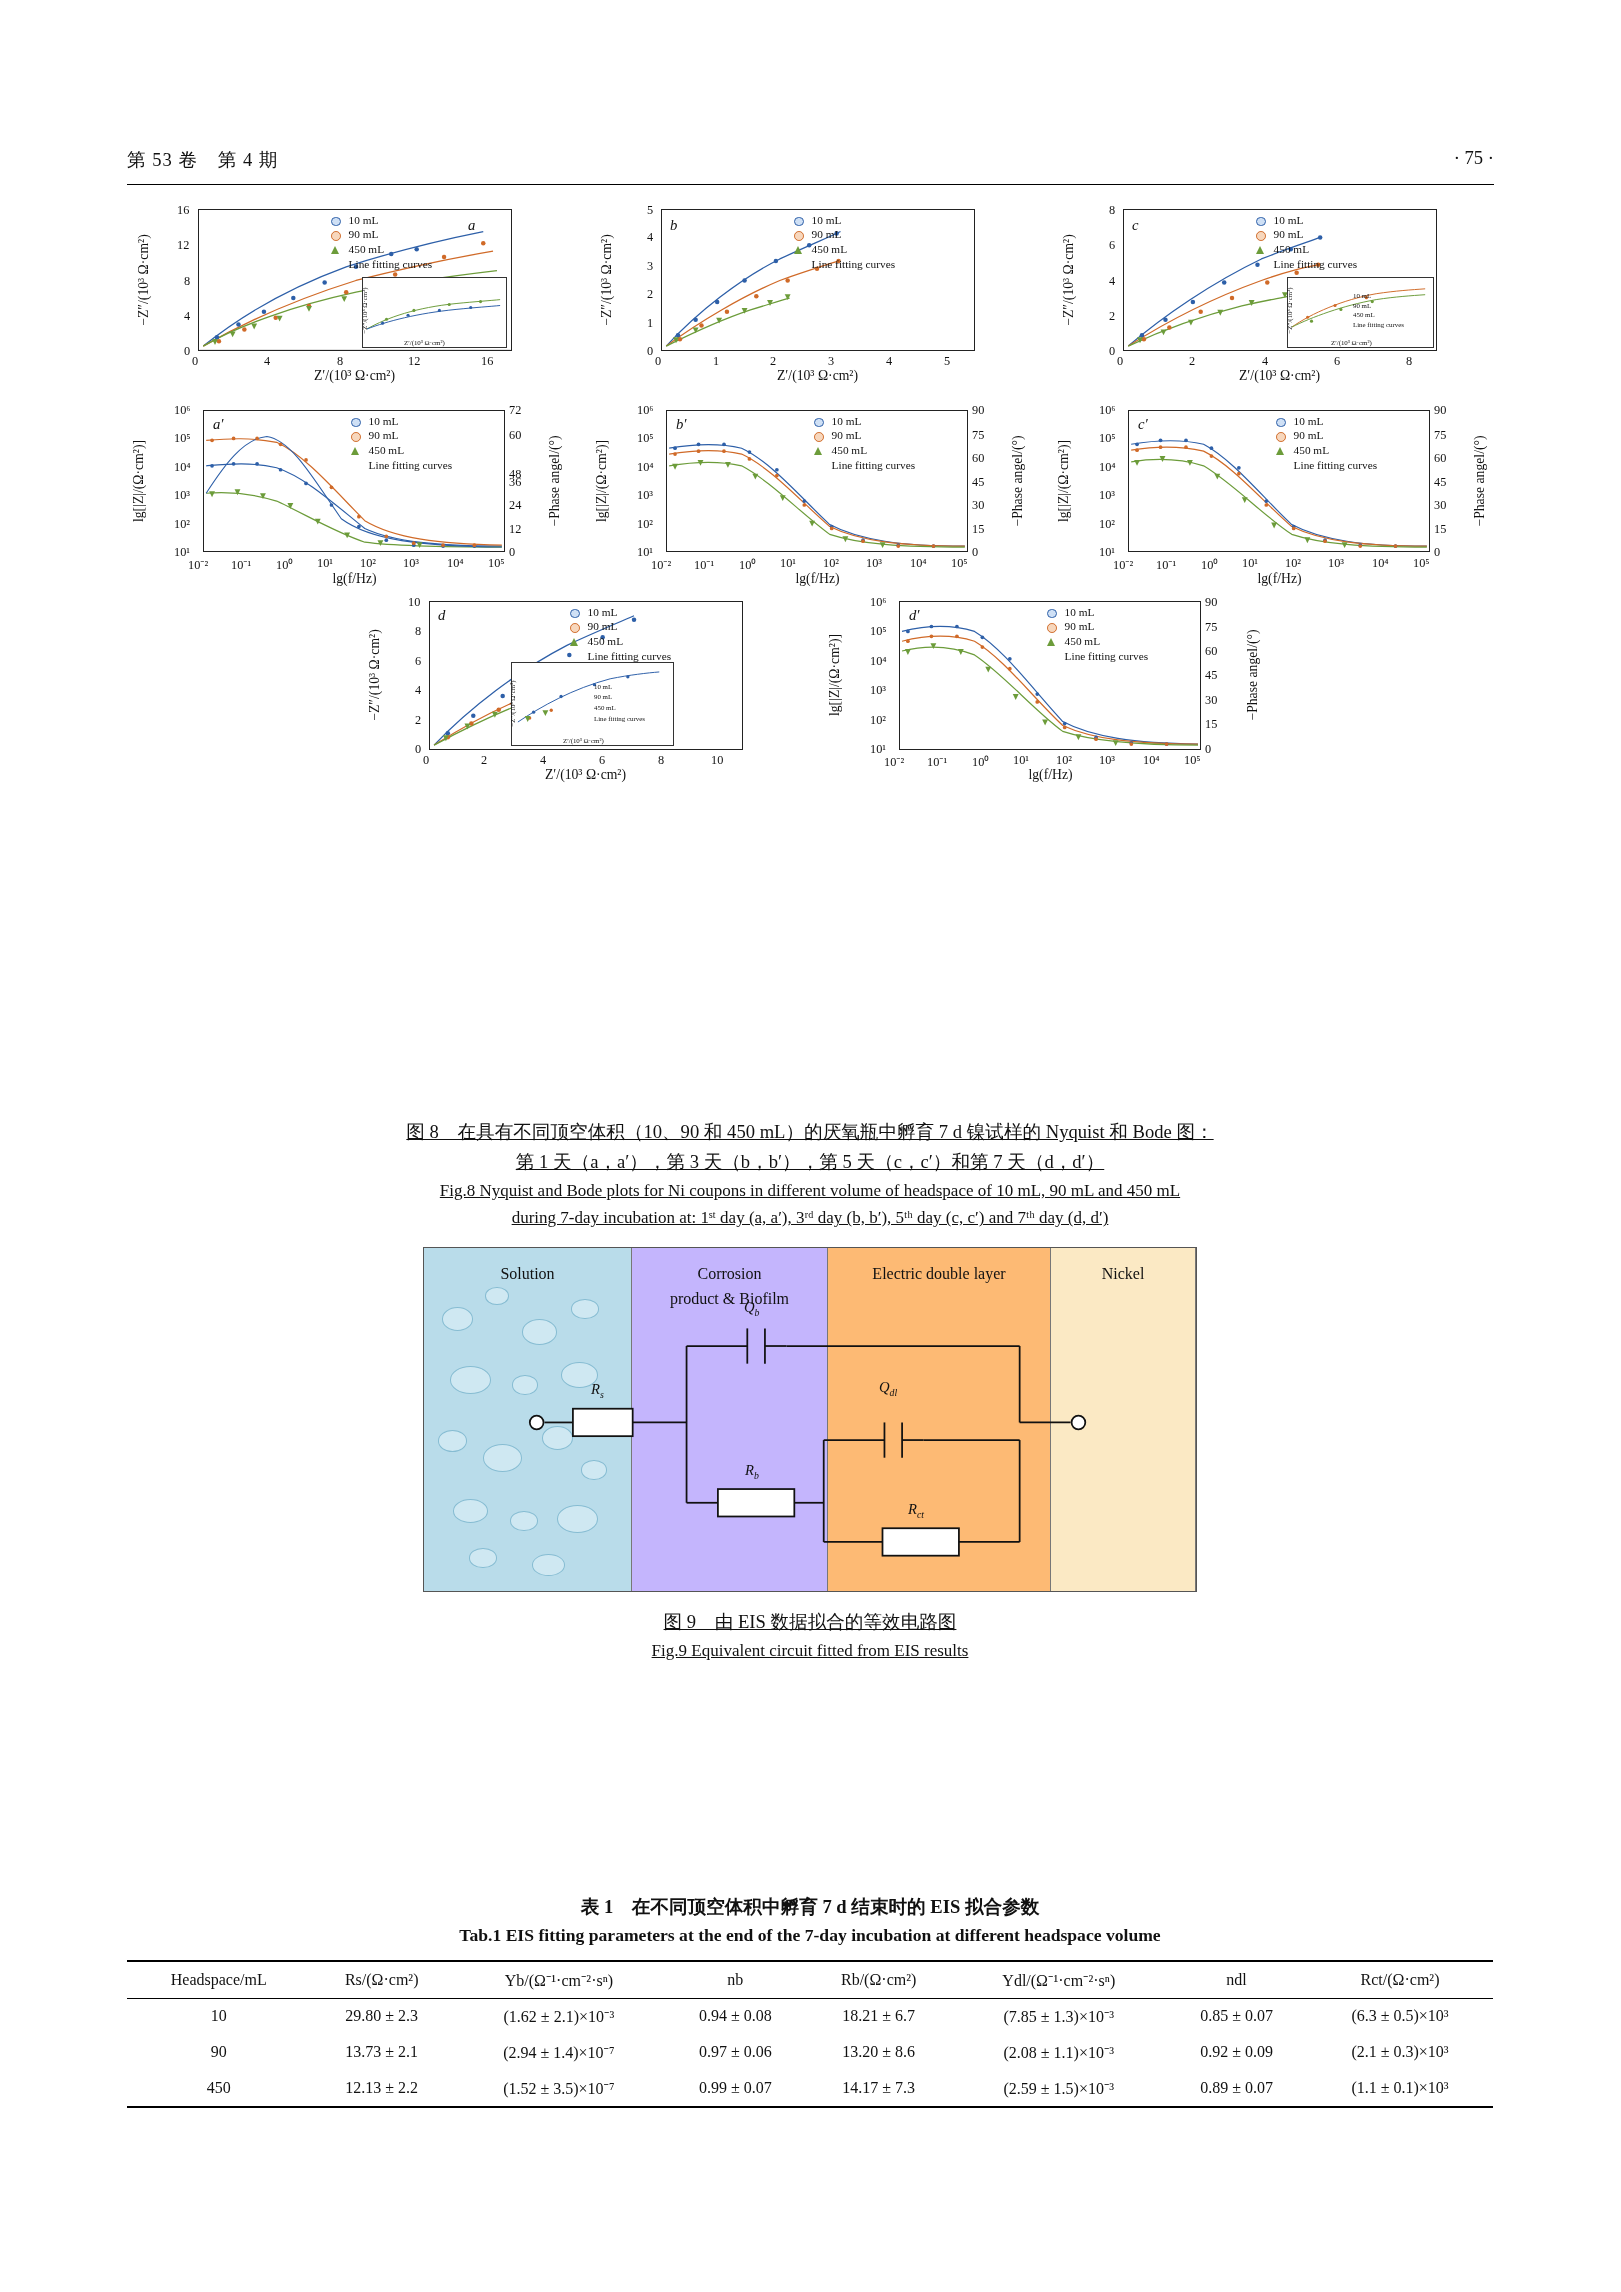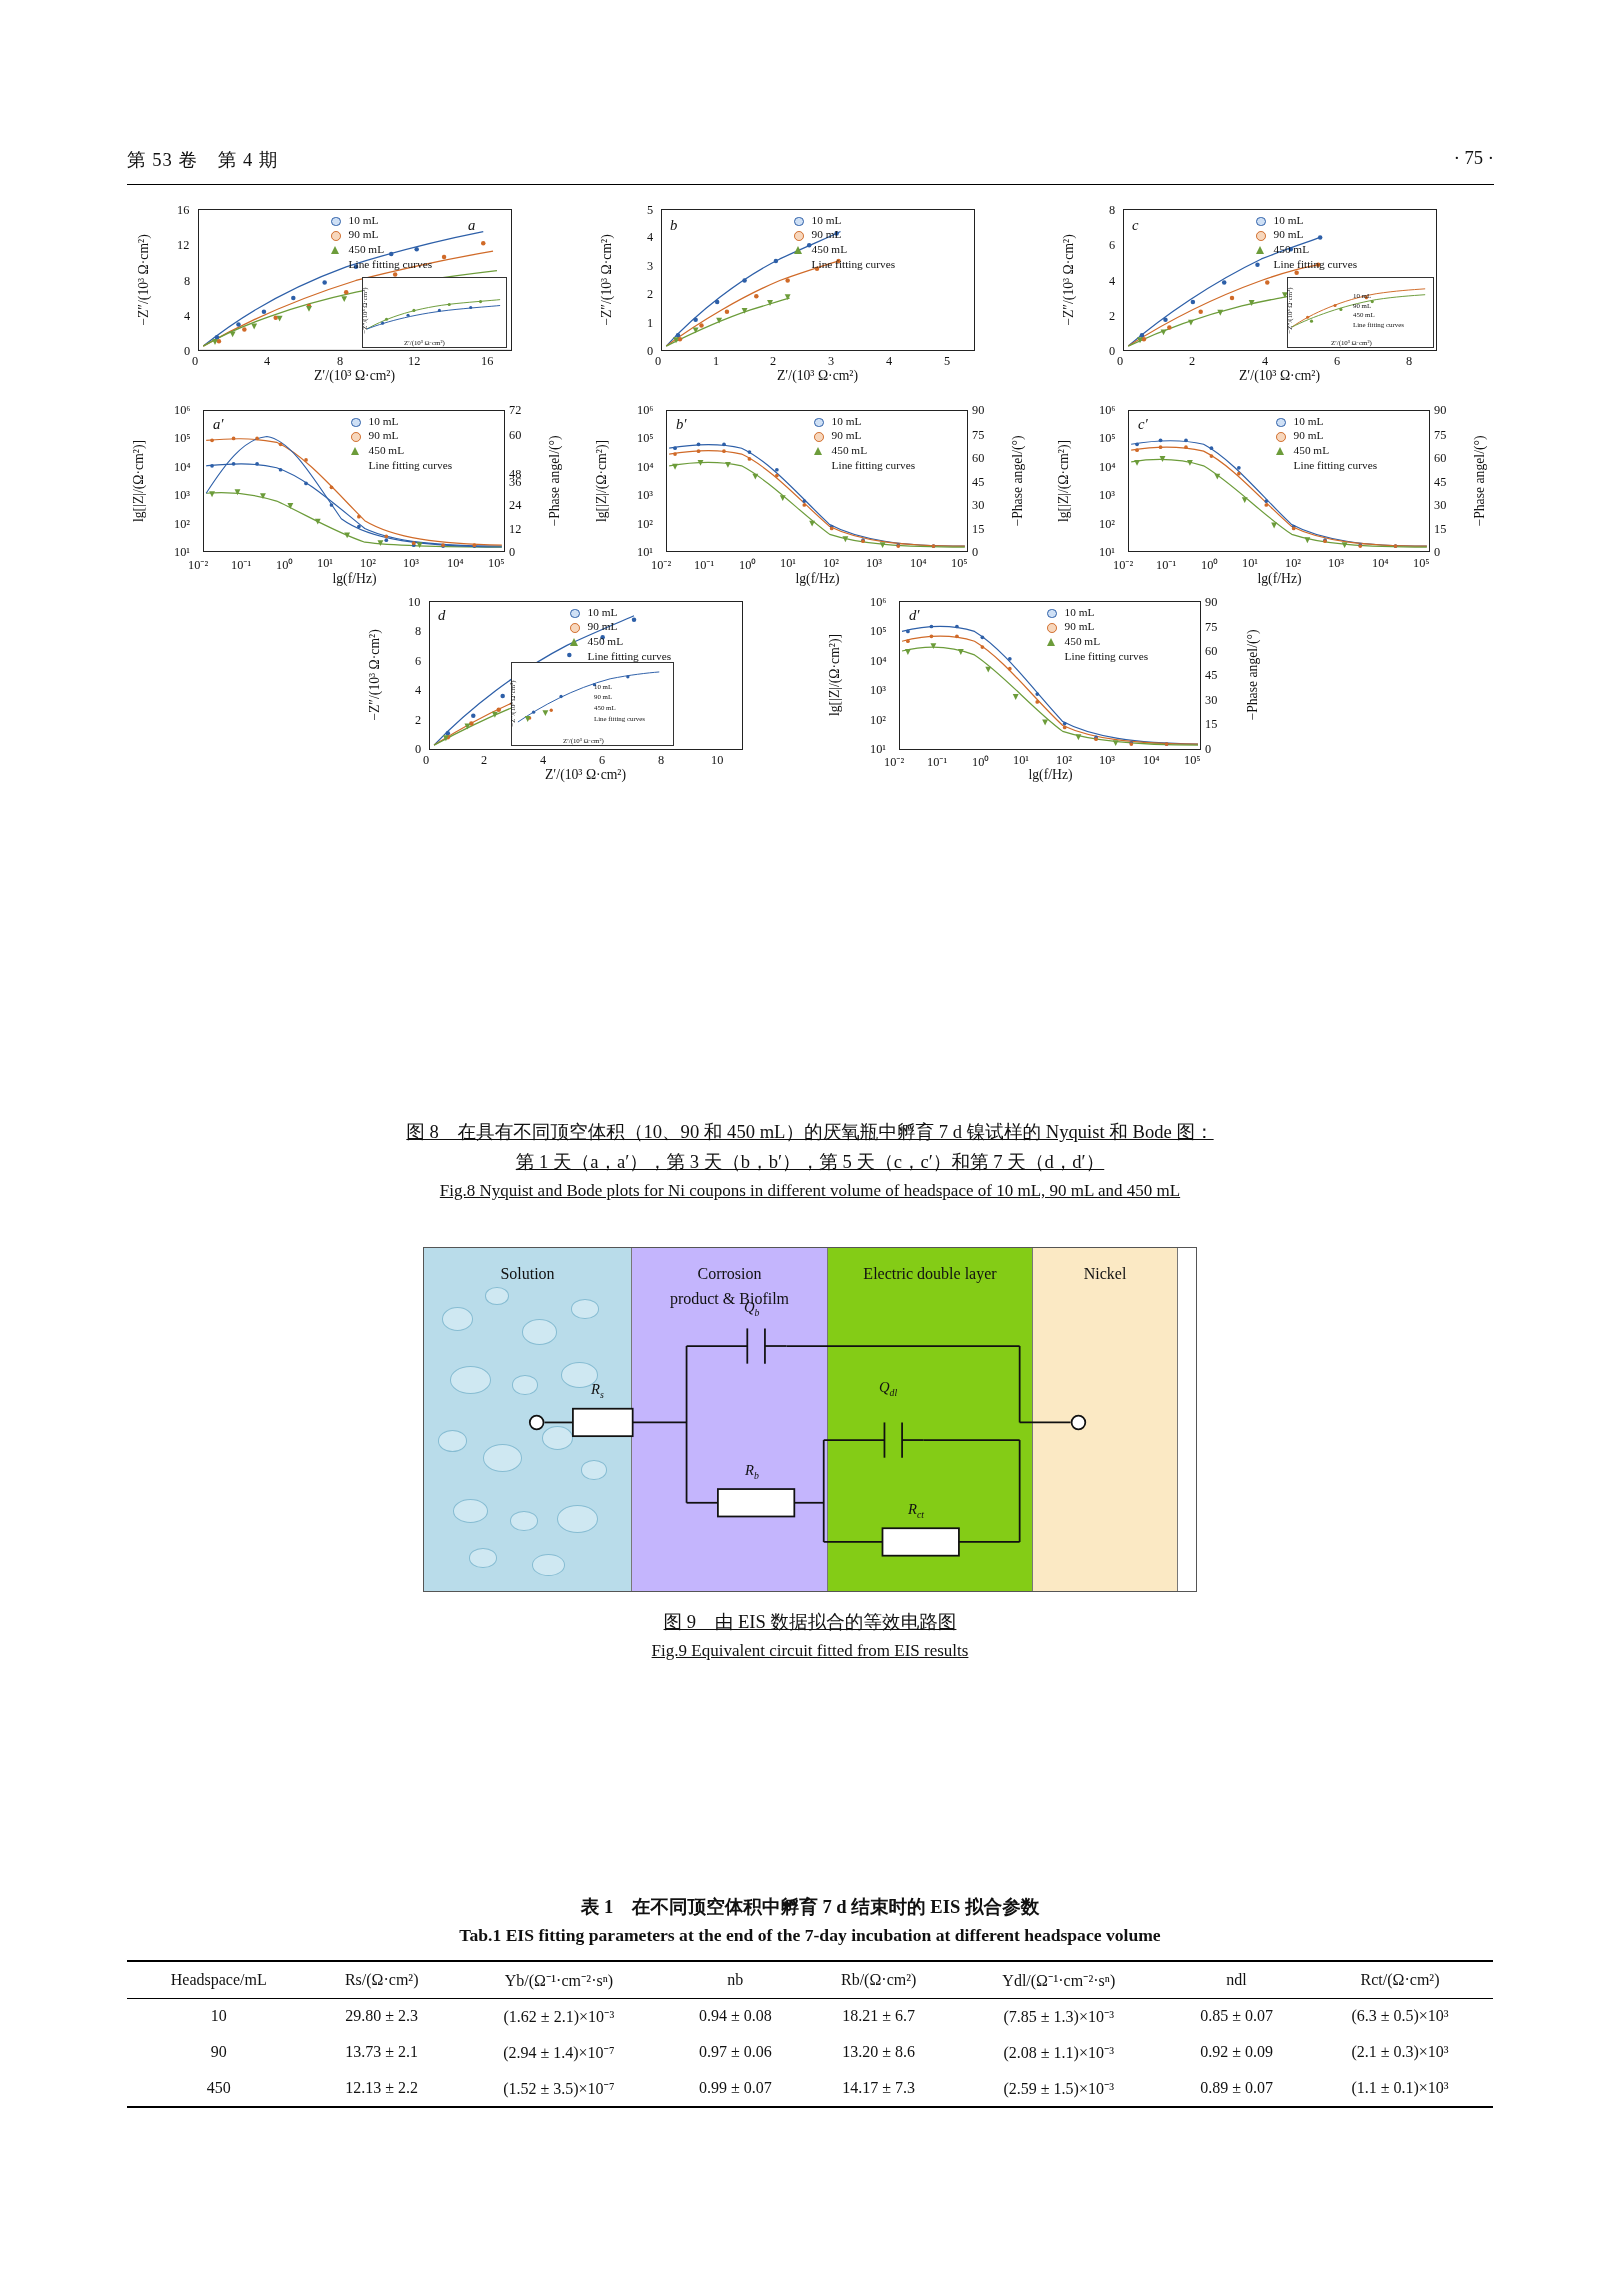--- a/index.html
+++ b/index.html
@@ -36,21 +36,21 @@
   .cap{position:absolute;left:127px;width:1366px;text-align:center;text-decoration:underline;}
   .cap .cn{font-size:18.6px;line-height:30px;}
   .cap .ce{font-size:17px;line-height:27.4px;}
 
   
   .fig9{position:absolute;left:423px;top:1247px;width:774px;height:345px;border:1px solid #555;box-sizing:border-box;display:flex;}
   .zone{position:relative;box-sizing:border-box;border-right:1px solid #777;}
   .zone:last-child{border-right:none;}
   .z-sol{width:208px;background:#b9dcea;}
   .z-cor{width:196px;background:#c4b5fd;}
-  .z-edl{width:205px;background:#84cc16;}
+  .z-edl{width:223px;background:#fdba74;}
   .z-ni{width:145px;background:#fbe9c4;}
   .zttl{position:absolute;left:0;right:0;top:13.7px;text-align:center;font-size:16px;line-height:23.5px;}
   .bubble{position:absolute;border:1px solid #86bcd2;border-radius:50%;background:#cfe8f2;}
   .reslab{position:absolute;font-size:14.7px;font-style:italic;}
 
   
   .tabwrap{position:absolute;left:127px;top:1892px;width:1366px;}
   .tab-cn{text-align:center;font-size:18.6px;font-weight:bold;line-height:29px;}
   .tab-en{text-align:center;font-size:17.6px;font-weight:bold;line-height:29px;}
   table{border-collapse:collapse;width:100%;margin-top:9.8px;font-size:16px;}
@@ -677,20 +677,21 @@
       <div class="ylabel" style="left:-29px;top:74px;transform:rotate(-90deg);">lg[|Z|/(Ω·cm²)]</div>
       <div class="ylabel" style="left:384px;top:74px;transform:rotate(-90deg);">−Phase angel/(°)</div>
     </div>
 
   </div>
 
   <div class="cap" style="top:1117px;">
     <div class="cn">图 8　在具有不同顶空体积（10、90 和 450 mL）的厌氧瓶中孵育 7 d 镍试样的 Nyquist 和 Bode 图：</div>
     <div class="cn">第 1 天（a，a′），第 3 天（b，b′），第 5 天（c，c′）和第 7 天（d，d′）</div>
     <div class="ce">Fig.8 Nyquist and Bode plots for Ni coupons in different volume of headspace of 10 mL, 90 mL and 450 mL</div>
+    <div class="ce">during 7-day incubation at: 1ˢᵗ day (a, a′), 3ʳᵈ day (b, b′), 5ᵗʰ day (c, c′) and 7ᵗʰ day (d, d′)</div>
   </div>
 
   <div class="fig9">
     <div class="zone z-sol">
 
       <div class="bubble" style="left:17.6px;top:59px;width:29px;height:21.6px;"></div>
       <div class="bubble" style="left:61px;top:39px;width:21.6px;height:15.7px;"></div>
       <div class="bubble" style="left:98px;top:71px;width:33px;height:23.5px;"></div>
       <div class="bubble" style="left:147px;top:51px;width:25.5px;height:17.6px;"></div>
       <div class="bubble" style="left:25.5px;top:118px;width:39px;height:25.5px;"></div>

